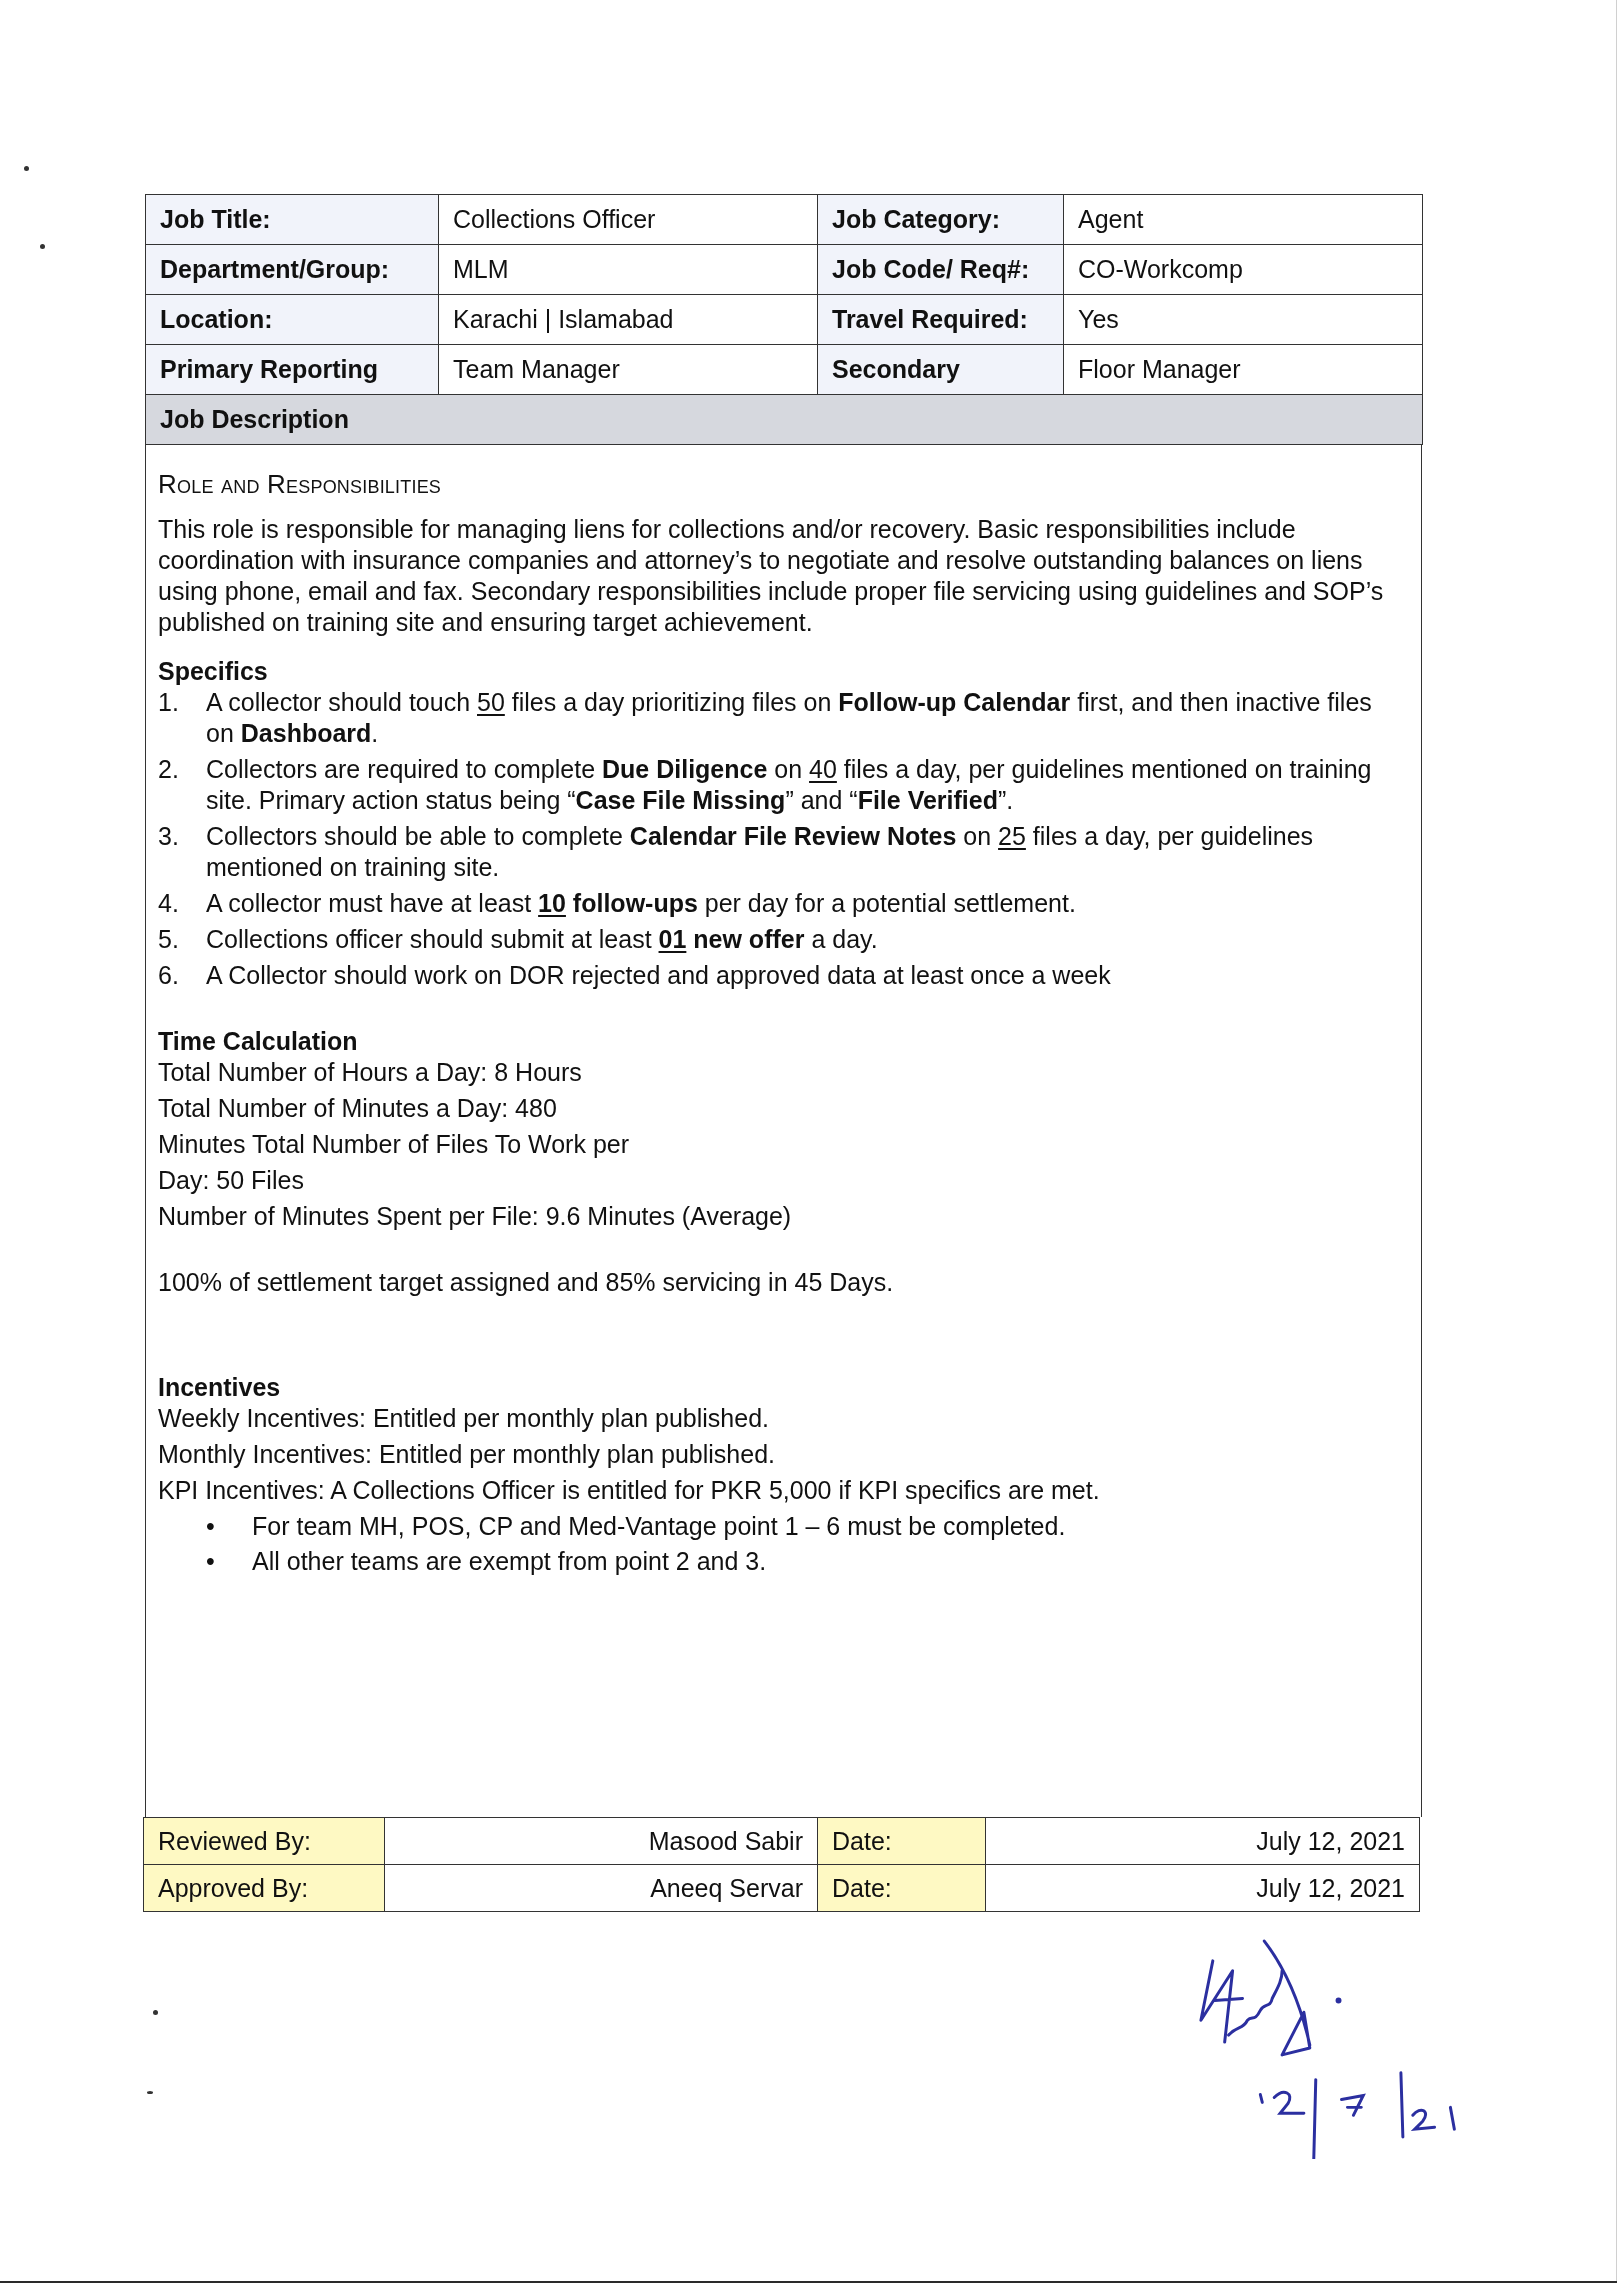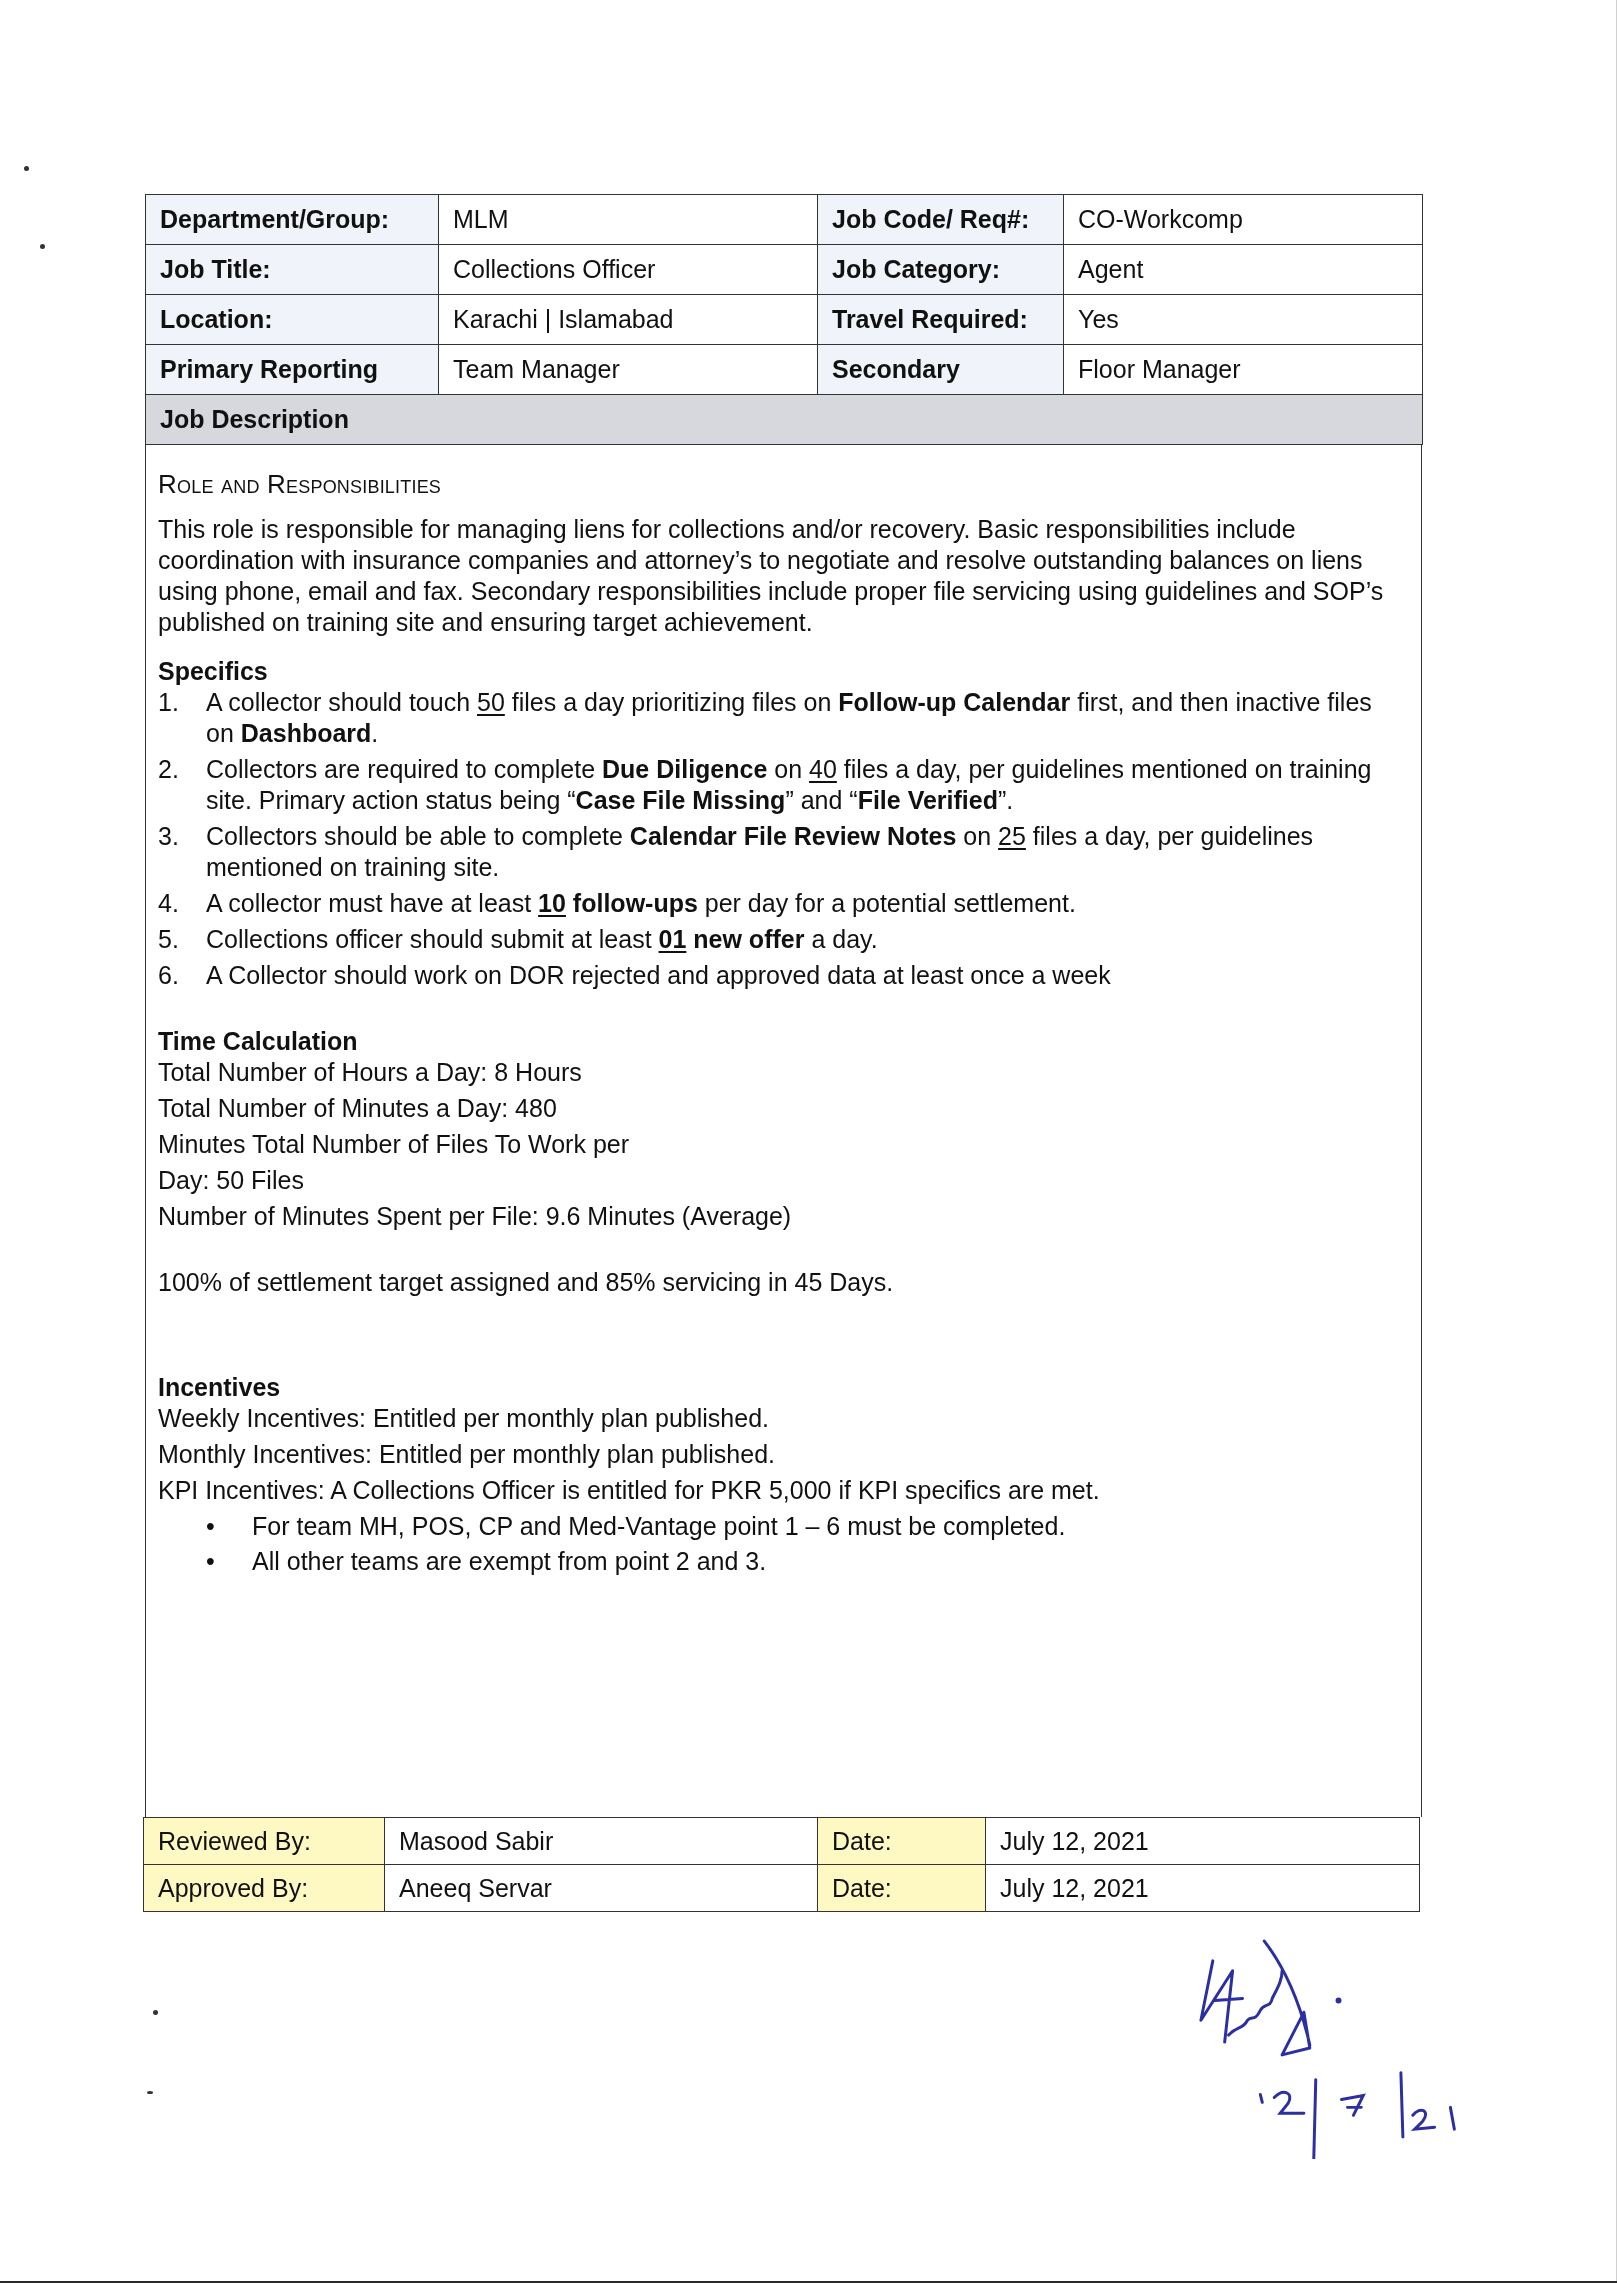--- a/index.html
+++ b/index.html
@@ -29,21 +29,21 @@
   .gap-lg { height: 69px; }
   .line { margin-bottom: 5px; }
   ul.bul { list-style: none; margin-top: 2px; }
   ul.bul li { position: relative; padding-left: 94px; margin-bottom: 4px; }
   ul.bul li .dot { position: absolute; left: 48px; top: 0; }
   u { text-underline-offset: 3px; }
 
   table.sign { width: 1275px; border-collapse: collapse; table-layout: fixed; margin-left: -2px; }
   table.sign td { border: 1.5px solid #333; height: 47px; padding: 0 14px; font-size: 25px; vertical-align: middle; white-space: nowrap; }
   table.sign td.lbl { background: #fef9c3; }
-  table.sign td.val { background: #ffffff; }
+  table.sign td.val { background: #ffffff; text-align: right; }
 
   .signature { position: absolute; left: 1193px; top: 1931px; width: 297px; height: 228px; }
 </style>
 </head>
 <body>
 
 <div class="page-edge-right"></div>
 <div class="page-edge-bottom"></div>
 <div class="speck" style="left:24px;top:166px;"></div>
 <div class="speck" style="left:40px;top:244px;"></div>
@@ -54,30 +54,30 @@
 
   <table class="hdr">
     <colgroup>
         <col style="width:293px">
         <col style="width:379px">
         <col style="width:246px">
         <col style="width:359px">
       </colgroup>
     <tbody>
       <tr>
+        <td class="lbl">Job Title:</td>
+        <td class="val">Collections Officer</td>
+        <td class="lbl">Job Category:</td>
+        <td class="val">Agent</td>
+      </tr>
+      <tr>
         <td class="lbl">Department/Group:</td>
         <td class="val">MLM</td>
         <td class="lbl">Job Code/ Req#:</td>
         <td class="val">CO-Workcomp</td>
-      </tr>
-      <tr>
-        <td class="lbl">Job Title:</td>
-        <td class="val">Collections Officer</td>
-        <td class="lbl">Job Category:</td>
-        <td class="val">Agent</td>
       </tr>
       <tr>
         <td class="lbl">Location:</td>
         <td class="val">Karachi | Islamabad</td>
         <td class="lbl">Travel Required:</td>
         <td class="val">Yes</td>
       </tr>
       <tr>
         <td class="lbl">Primary Reporting</td>
         <td class="val">Team Manager</td>

